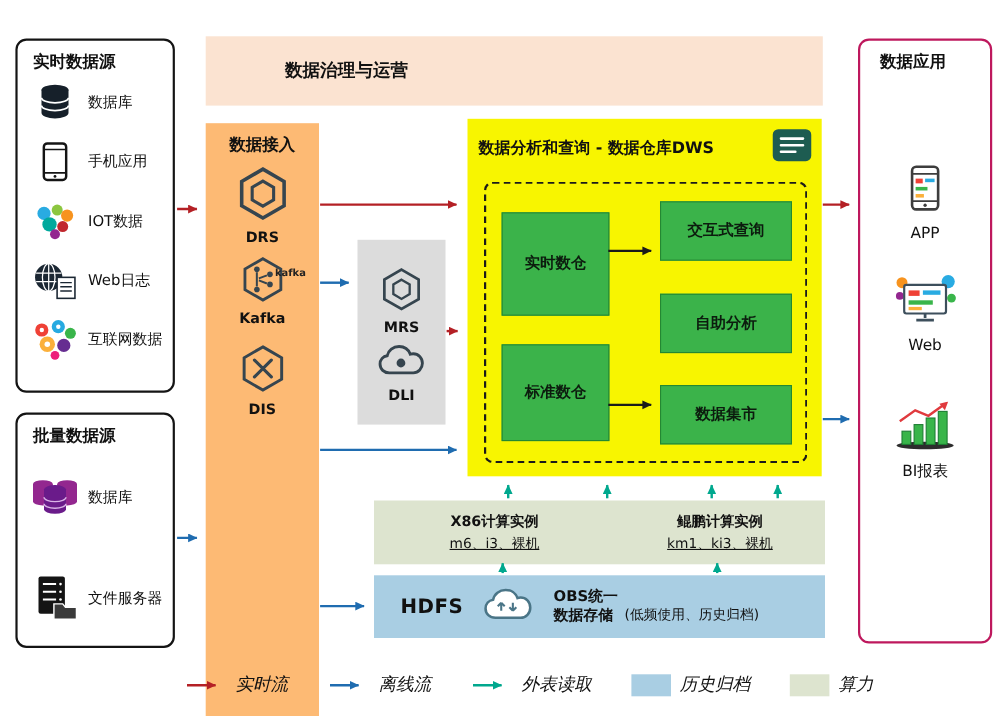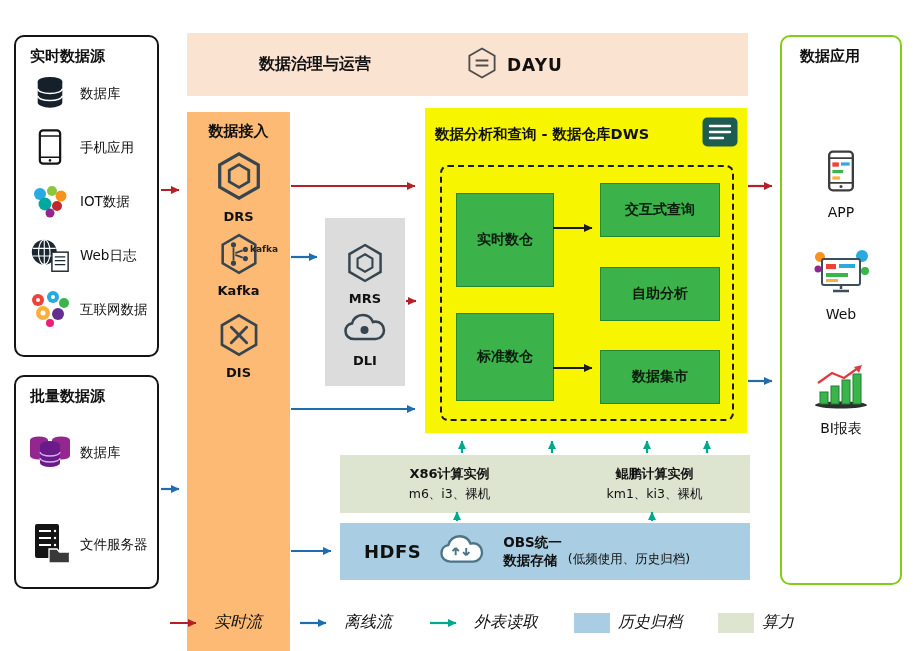--- a/index.html
+++ b/index.html
@@ -23,27 +23,27 @@
   .services-box{position:absolute;left:325px;top:218px;width:80px;height:168px;background:#dcdcdc;}
   .dws-box{position:absolute;left:425px;top:108px;width:322px;height:325px;background:#f8f500;}
   .dws-title-row{position:absolute;left:10px;top:8px;right:8px;display:flex;align-items:center;justify-content:space-between;}
   .dws-title{font-size:14.5px;font-weight:bold;}
   .dws-dashed{position:absolute;left:15px;top:57px;width:290px;height:252px;border:2px dashed #1a1a1a;border-radius:8px;}
   .green-node{position:absolute;background:#3bb34a;border:1px solid #248832;display:flex;align-items:center;justify-content:center;
     font-weight:bold;font-size:14px;color:#0c1c0e;text-align:center;}
   .instances-box{position:absolute;left:340px;top:455px;width:410px;height:58px;background:#dde4cf;display:flex;}
   .inst-col{flex:1;display:flex;flex-direction:column;align-items:center;justify-content:center;gap:3px;padding-left:14px;}
   .inst-title{font-size:13px;font-weight:bold;}
-  .inst-spec{font-size:12.5px;}
+  .inst-spec{font-size:12.5px;text-decoration:underline;}
   .storage-box{position:absolute;left:340px;top:523px;width:410px;height:57px;background:#a9cee3;display:flex;align-items:center;padding-left:24px;box-sizing:border-box;gap:14px;}
   .hdfs-text{font-size:18px;font-weight:bold;letter-spacing:0.5px;}
   .obs-group{display:flex;align-items:flex-end;gap:6px;}
   .obs-lines{font-size:13.5px;font-weight:bold;line-height:1.3;}
   .obs-note{font-size:12.5px;margin-bottom:1px;}
-  .apps-box{position:absolute;left:780px;top:35px;width:122px;height:550px;background:#fff;border:2px solid #84cc16;border-radius:10px;box-sizing:border-box;}
+  .apps-box{position:absolute;left:780px;top:35px;width:122px;height:550px;background:#fff;border:2px solid #be185d;border-radius:10px;box-sizing:border-box;}
   .app-item{position:absolute;left:0;width:100%;display:flex;flex-direction:column;align-items:center;gap:7px;}
   .app-label{font-size:14px;}
   .legend{position:absolute;left:168px;top:612px;display:flex;align-items:center;gap:36px;}
   .legend-item{display:flex;align-items:center;gap:8px;font-size:16px;font-style:italic;}
   .swatch{width:36px;height:20px;display:inline-block;}
   .swatch.archive{background:#a9cee3;}
   .swatch.power{background:#dde4cf;}
   .arrows-overlay{position:absolute;left:0;top:0;pointer-events:none;z-index:6;}
 </style>
 </head>
@@ -145,29 +145,20 @@
             <circle cx="27" cy="23" r="1.2" fill="#fff"></circle>
           <path d="M21 27 h8 l2.5 3 h10 v11 h-20.5 z" fill="#3a3a3a" stroke="#fff" stroke-width="1.3"></path>
         </svg>
       </span>
       <span class="src-label">文件服务器</span>
     </div>
   </div>
 
   <div class="banner">
     <span class="banner-title">数据治理与运营</span>
-    <span class="dayu">
-      <span>
-        <svg width="34" height="34" viewBox="0 0 48 48">
-          <path d="M24 3.5 L41.8 13.8 V34.2 L24 44.5 L6.2 34.2 V13.8 Z" fill="none" stroke="#4d4d4d" stroke-width="2.6"></path>
-          <path d="M15 20.5 h18 M15 27.5 h18" stroke="#4d4d4d" stroke-width="2.6"></path>
-        </svg>
-      </span>
-      <span class="dayu-text">DAYU</span>
-    </span>
   </div>
 
   <div class="col-ingestion">
     <div class="col-title">数据接入</div>
 
     <div class="svc-item" style="top:38px;">
       <span>
         <svg width="52" height="52" viewBox="0 0 48 48">
           <path d="M24 3.5 L41.8 13.8 V34.2 L24 44.5 L6.2 34.2 V13.8 Z" fill="none" stroke="#36454f" stroke-width="3"></path>
           <path d="M24 13.5 L33 18.7 V29.3 L24 34.5 L15 29.3 V18.7 Z" fill="none" stroke="#36454f" stroke-width="2.6"></path>

